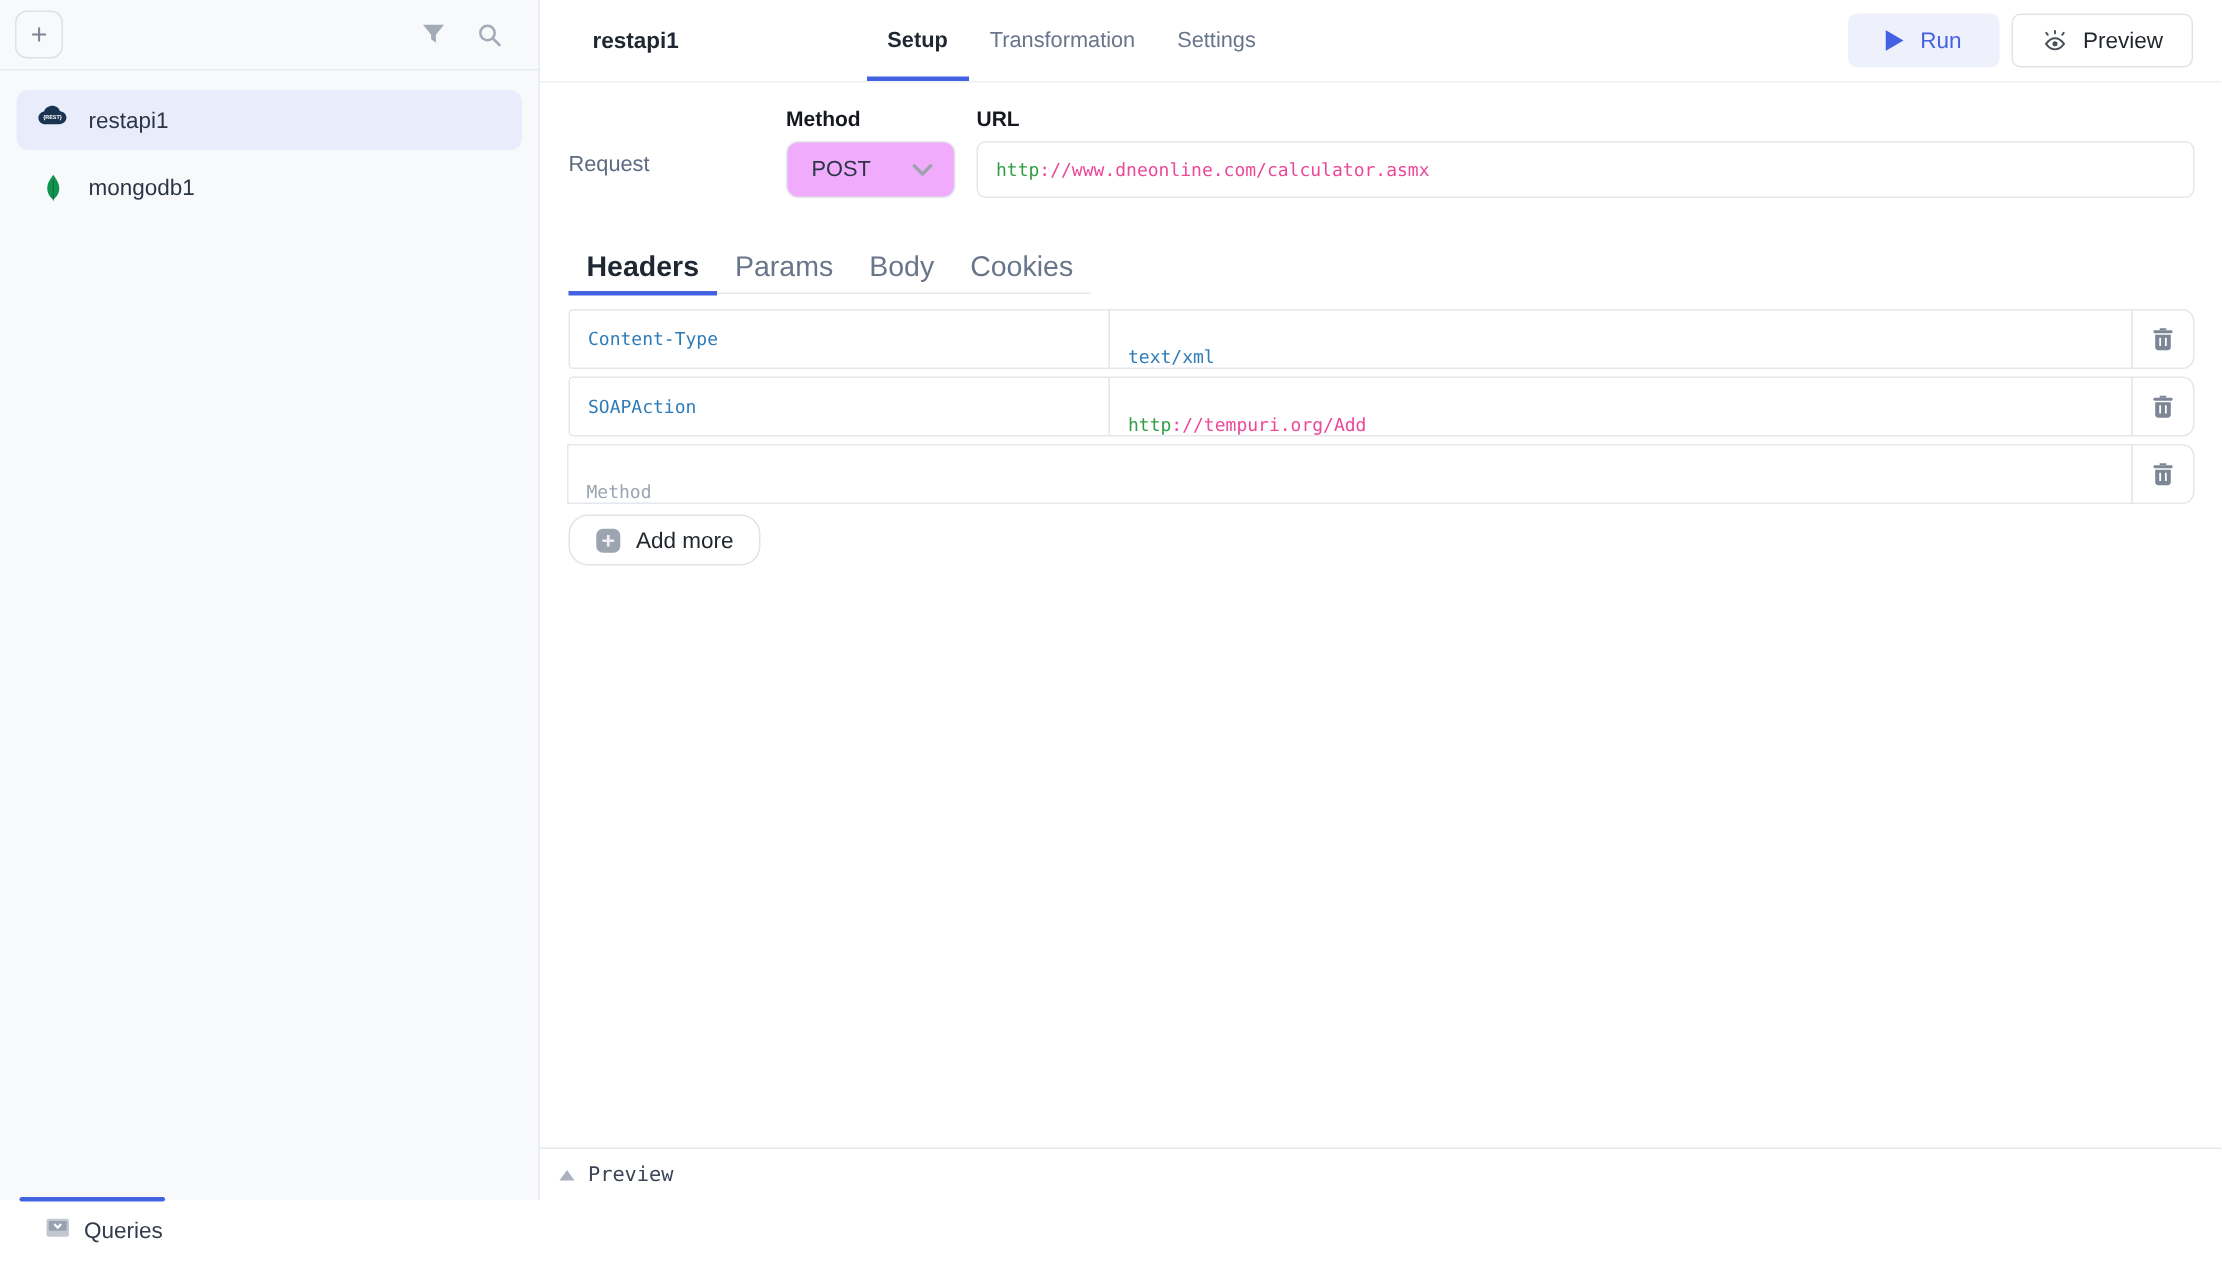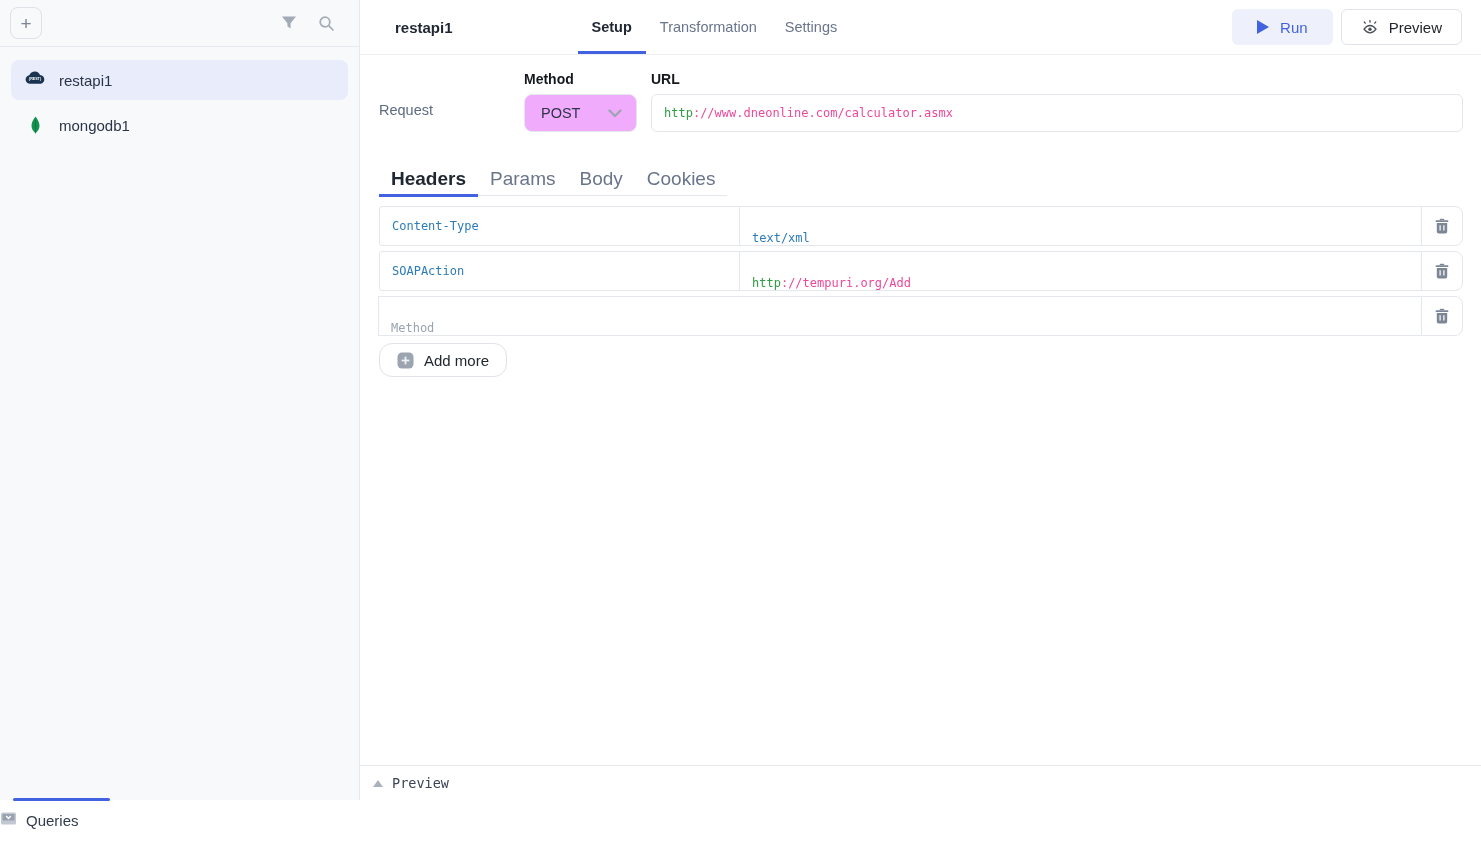--- a/index.html
+++ b/index.html
@@ -14,21 +14,21 @@
   .sidebar-header { height:47px; border-bottom:1px solid #e6e9ef; display:flex; align-items:center; padding:0 24px 0 10px; flex-shrink:0; }
   .add-entity-btn { width:32px; height:32px; border:1px solid #dde1e8; border-radius:8px; background:#f8f9fb; display:flex; align-items:center; justify-content:center; cursor:pointer; color:#7d8694; font-size:19px; line-height:1; font-weight:400; }
   .sidebar-header-icons { margin-left:auto; display:flex; align-items:center; gap:21px; }
   .icon-btn { background:none; border:none; cursor:pointer; display:flex; align-items:center; }
 
   .entity-list { padding:13px 11px; }
   .entity-item { height:40px; border-radius:8px; display:flex; align-items:center; padding:0 14px; gap:14px; margin-bottom:5px; cursor:pointer; }
   .entity-item.selected { background:#e8ecfb; }
   .entity-label { font-size:15px; color:#2b3547; }
 
-  .sidebar-bottom { height:41px; background:#ffffff; position:relative; display:flex; align-items:center; gap:9px; }
+  .sidebar-bottom { height:41px; background:#ffffff; position:relative; display:flex; align-items:center; padding-left:30px; gap:9px; }
   .bottom-tab-indicator { position:absolute; top:-2px; left:13px; width:97px; height:3px; background:#4362e1; border-radius:2px; }
   .queries-label { font-size:15px; color:#323b49; }
 
   
   .main { flex:1; display:flex; flex-direction:column; background:#ffffff; }
   .main-header { height:55px; border-bottom:1px solid #eef0f3; display:flex; align-items:stretch; padding:0 19px; flex-shrink:0; }
   .doc-title { align-self:center; margin-left:16px; font-size:15px; font-weight:700; color:#1f2733; }
   .header-tabs { display:flex; margin-left:125px; }
   .header-tab { display:flex; align-items:center; padding:0 14px; font-size:14.5px; color:#69758a; cursor:pointer; border-bottom:3px solid transparent; border-top:3px solid transparent; }
   .header-tab.active { color:#1f2733; font-weight:700; border-bottom-color:#4362e1; }

